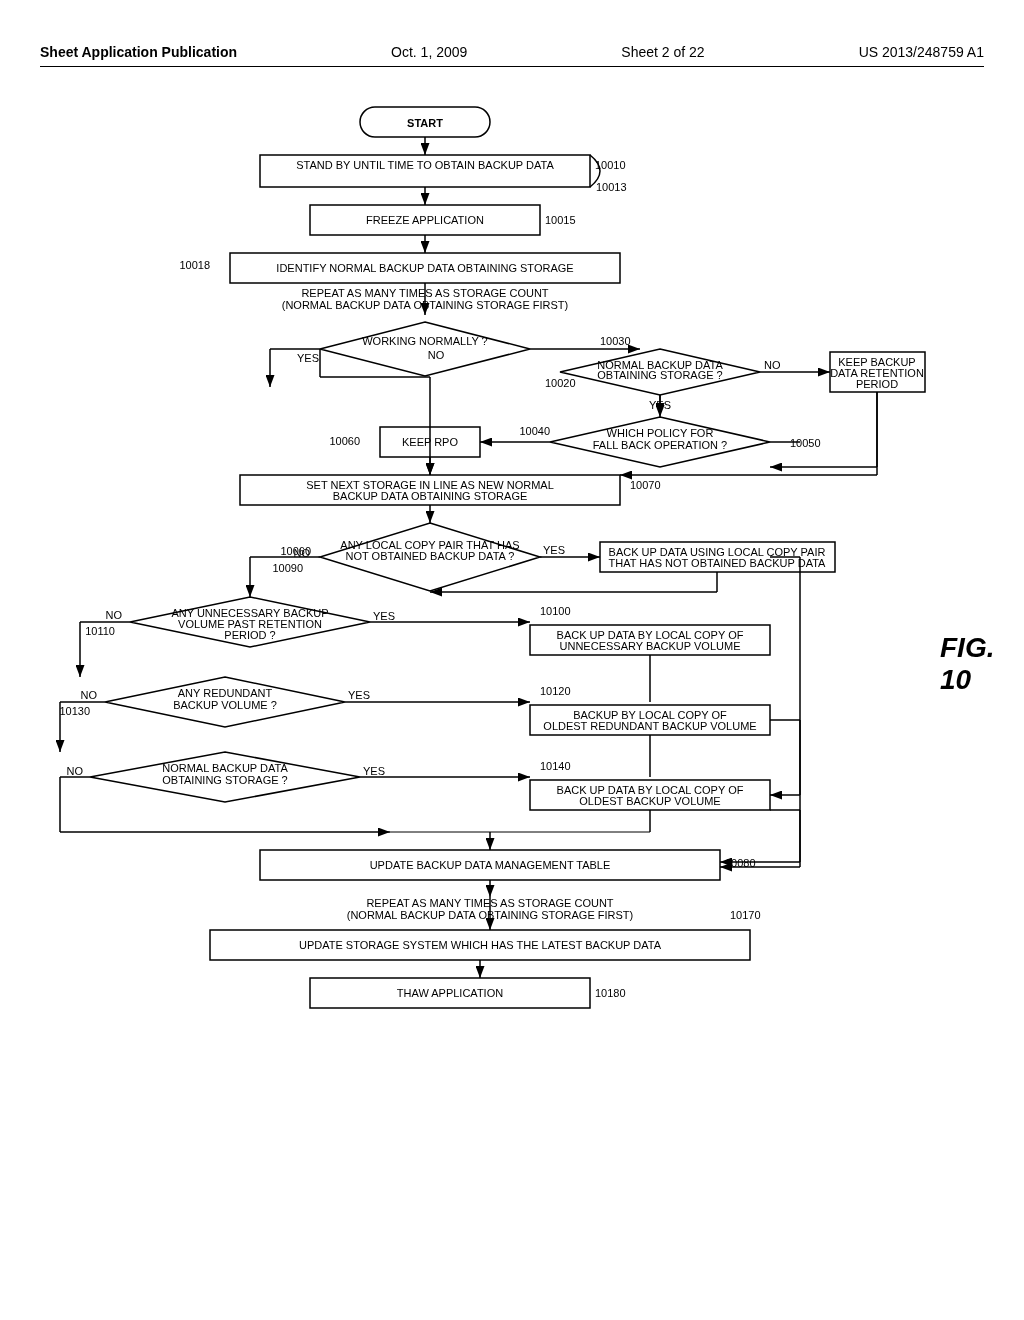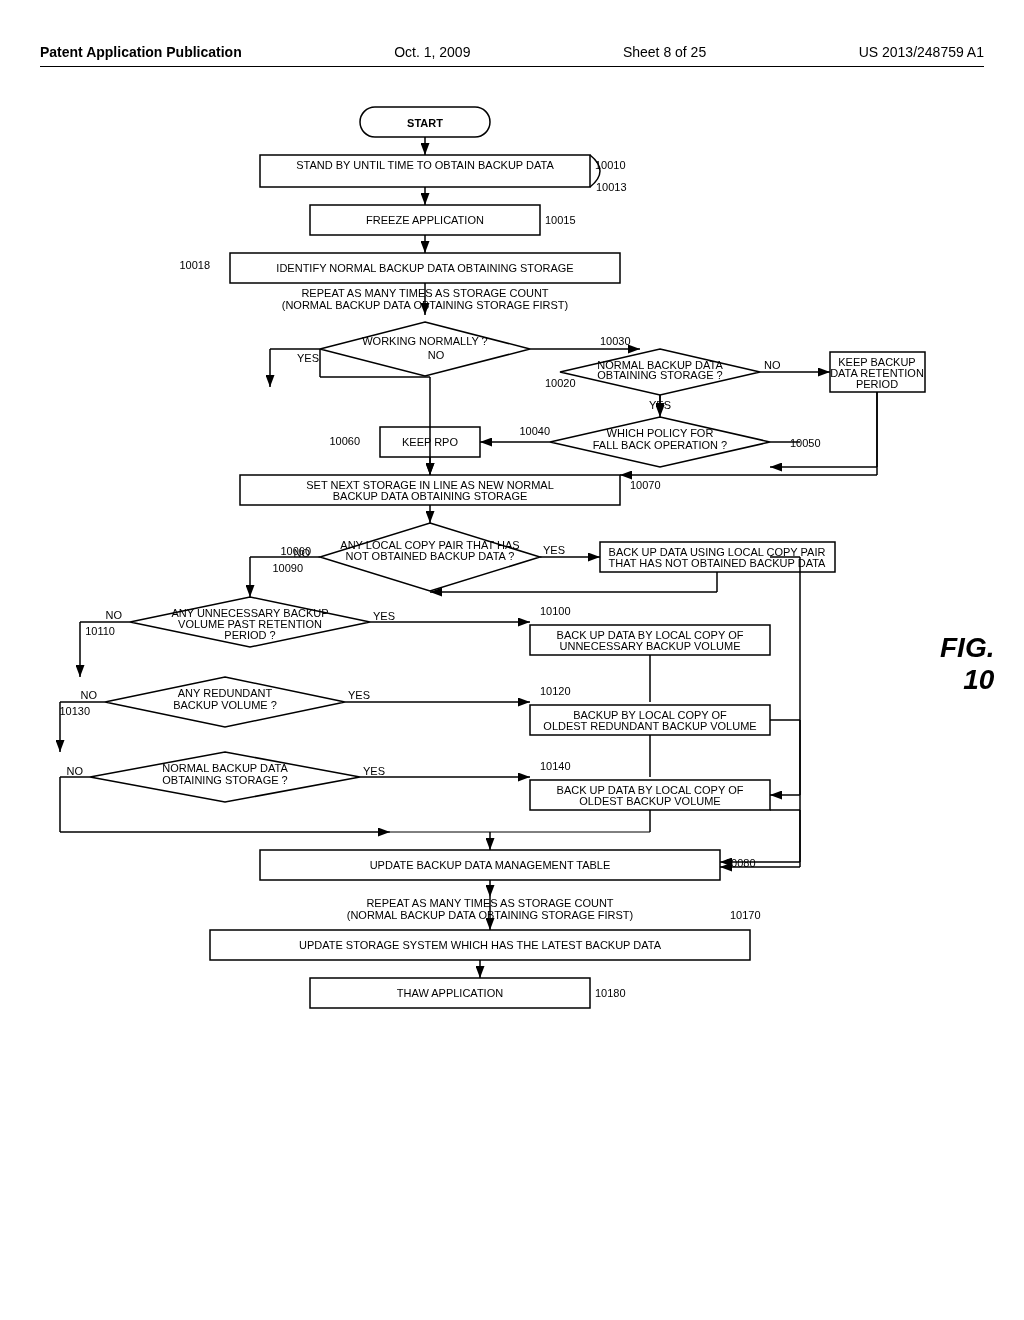--- a/index.html
+++ b/index.html
@@ -40,36 +40,36 @@
       display: flex;
       flex-direction: row;
       align-items: center;
       margin-top: 20px;
     }
     .fig-label {
       font-size: 28px;
       font-style: italic;
       font-weight: bold;
       margin-top: 10px;
-      text-align: right;
+      text-align: left;
     }
     
     .flowchart-container {
       width: 900px;
       margin: 0 auto;
     }
   </style>
 </head>
 <body>
 
 <div class="page">
   <div class="header">
-    <span class="header-left">Patent Application Publication</span>
+    <span class="header-left">Sheet Application Publication</span>
     <span class="header-center">Oct. 1, 2009</span>
-    <span class="header-center">Sheet 8 of 25</span>
+    <span class="header-center">Sheet 2 of 22</span>
     <span class="header-right">US 2013/248759 A1</span>
   </div>
 
   <div class="diagram-area">
     <div class="flowchart-container">
       <svg width="900" height="1140" viewBox="0 0 900 1140" xmlns="http://www.w3.org/2000/svg">
         <defs>
           <marker id="arrowhead" markerWidth="8" markerHeight="6" refX="8" refY="3" orient="auto">
             <polygon points="0 0, 8 3, 0 6" fill="#000"></polygon>
           </marker>

